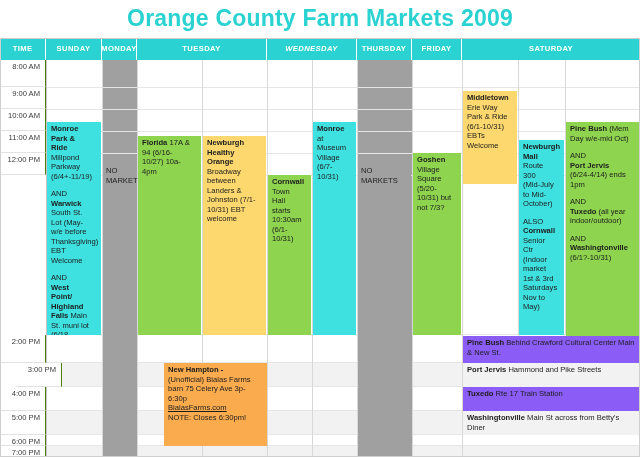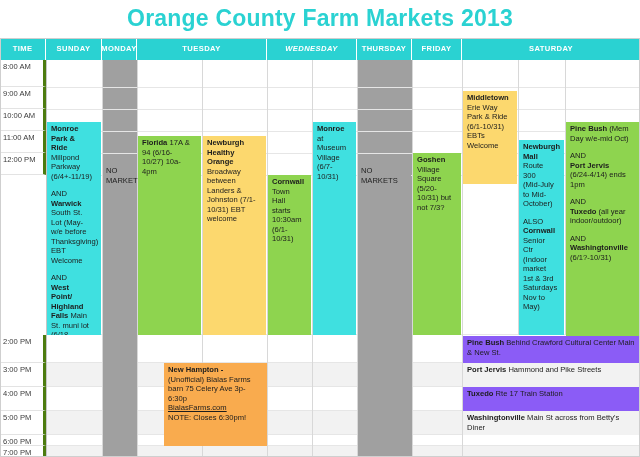--- a/index.html
+++ b/index.html
@@ -38,27 +38,27 @@
     color:#ffffff;
     font-weight:bold;
     font-size:7.6px;
     letter-spacing:.4px;
     text-align:right;
     display:flex;align-items:center;justify-content:center;
     border-right:1px solid #ffffff;
   }
   
   .timecell{
-    text-align:left;
+    text-align:right;
     font-size:7.6px;
     color:#3a3a3a;
     padding-right:5px;
     padding-top:2px;
     border-bottom:1px solid #e3e3e3;
-    border-right:3px solid #4d7c0f;
+    border-right:1px solid #4d7c0f;
     background:#ffffff;
   }
   
   .bgrow{
     position:absolute;
     box-sizing:border-box;
     border-bottom:1px solid #e6e6e6;
   }
   .bg-white{background:#ffffff;}
   .bg-alt{background:#f2f2f2;}
@@ -109,21 +109,21 @@
     position:absolute;
     left:0;top:0;width:640px;height:419px;
     box-sizing:border-box;
     border:1px solid #cfcfcf;
     pointer-events:none;
   }
 </style>
 </head>
 <body>
 
-<div id="page-title">Orange County Farm Markets 2013</div>
+<div id="page-title">Orange County Farm Markets 2009</div>
 
 <div class="grid">
 
   <div class="bgrow bg-white" style="left:0;top:22px;width:46px;height:397px;border-bottom:none;"></div>
 
   <div class="bgrow bg-white" style="left:46px;top:22px;width:56px;height:275px;"></div>
   <div class="bgrow bg-white" style="left:46px;top:297px;width:56px;height:28px;"></div>
   <div class="bgrow bg-alt" style="left:46px;top:325px;width:56px;height:24px;"></div>
   <div class="bgrow bg-white" style="left:46px;top:349px;width:56px;height:24px;"></div>
   <div class="bgrow bg-alt" style="left:46px;top:373px;width:56px;height:24px;"></div>
@@ -192,21 +192,21 @@
   <div class="cell hdr" style="left:357px;top:0;width:55px;height:22px;">THURSDAY</div>
   <div class="cell hdr" style="left:412px;top:0;width:50px;height:22px;">FRIDAY</div>
   <div class="cell hdr" style="left:462px;top:0;width:178px;height:22px;border-right:none;">SATURDAY</div>
 
   <div class="cell timecell" style="left:0;top:22px;width:46px;height:27px;">8:00 AM</div>
   <div class="cell timecell" style="left:0;top:49px;width:46px;height:22px;">9:00 AM</div>
   <div class="cell timecell" style="left:0;top:71px;width:46px;height:22px;">10:00 AM</div>
   <div class="cell timecell" style="left:0;top:93px;width:46px;height:22px;">11:00 AM</div>
   <div class="cell timecell" style="left:0;top:115px;width:46px;height:22px;">12:00 PM</div>
   <div class="cell timecell" style="left:0;top:297px;width:46px;height:28px;">2:00 PM</div>
-  <div class="cell timecell" style="left:0;top:325px;width:46px;height:24px;">3:00 PM</div>
+  <div class="cell timecell" style="left:16px;top:325px;width:46px;height:24px;">3:00 PM</div>
   <div class="cell timecell" style="left:0;top:349px;width:46px;height:24px;">4:00 PM</div>
   <div class="cell timecell" style="left:0;top:373px;width:46px;height:24px;">5:00 PM</div>
   <div class="cell timecell" style="left:0;top:397px;width:46px;height:11px;">6:00 PM</div>
   <div class="cell timecell" style="left:0;top:408px;width:46px;height:11px;border-bottom:none;">7:00 PM</div>
 
   <div class="ev cy" style="left:47px;top:84px;width:54px;height:213px;">
     <span><b>Monroe Park &amp; Ride</b><span> Millpond Parkway (6/4+-11/19)</span></span>
     <div style="height:8px;"></div>
     <div>AND</div>
     <span><b>Warwick</b><span> South St. Lot (May-w/e before Thanksgiving) EBT Welcome</span></span>

